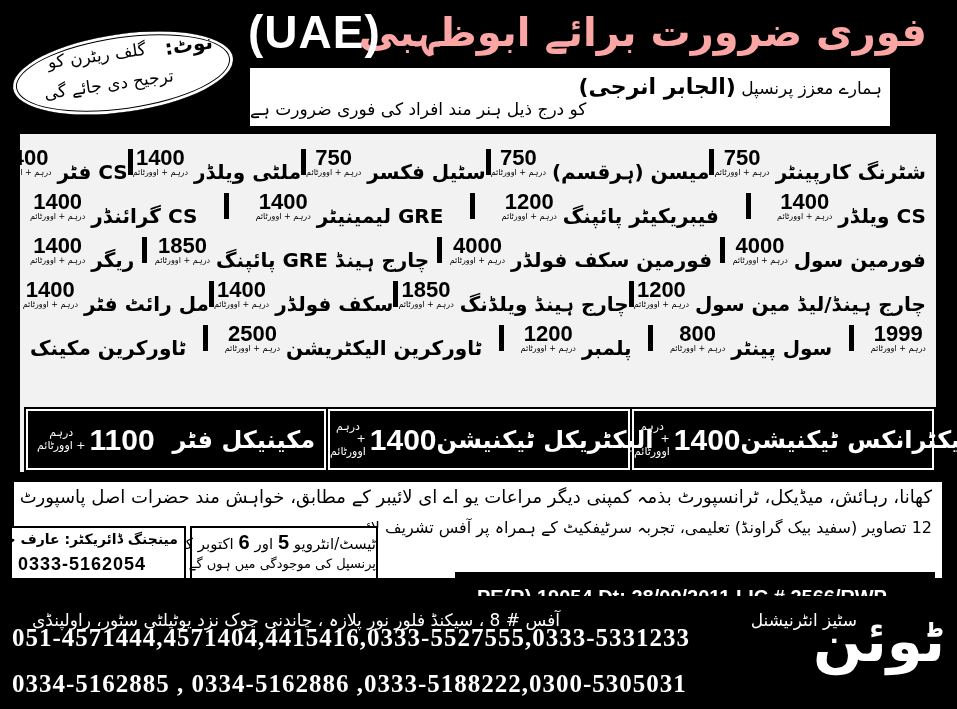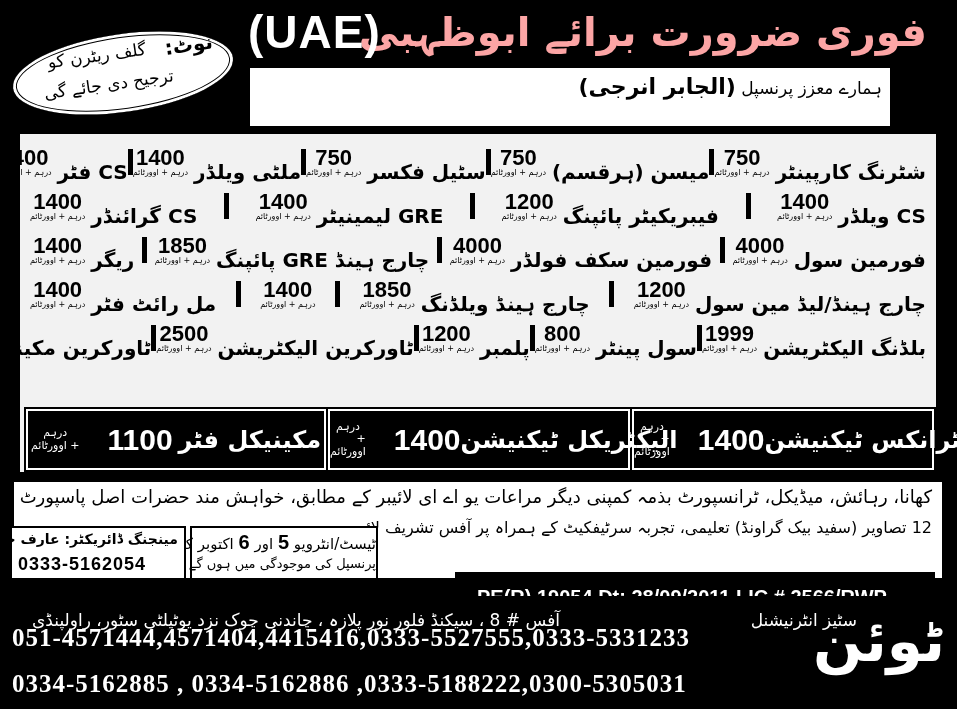--- a/index.html
+++ b/index.html
@@ -87,21 +87,21 @@
   .hl-box {
     position: absolute; top: 409px; height: 57px; background: #000; border: 2px solid #fff;
     box-shadow: 0 0 0 2px #000;
     display: flex; flex-direction: row-reverse; align-items: center; justify-content: space-around;
   }
   .hl-title {
     color: #fff; font-size: 24px; font-weight: bold; direction: rtl; white-space: nowrap;
   }
   .hl-salary { display: flex; flex-direction: row-reverse; align-items: center; gap: 4px; }
   .hl-num {
-    color: #fff; font-family: "Liberation Sans", sans-serif; font-weight: bold; font-size: 30px; margin-left: 24px;
+    color: #fff; font-family: "Liberation Sans", sans-serif; font-weight: bold; font-size: 30px;
   }
   .hl-sub {
     color: #fff; font-size: 11px; direction: rtl; display: flex; flex-direction: column; align-items: center; line-height: 1.1;
   }
 
   
   .benefits {
     left: 14px; top: 482px; width: 928px; height: 96px; background: #fff;
   }
   .benefits-line1 {
@@ -158,20 +158,21 @@
 
 <div class="abs title-bar"></div>
 <div class="abs title-urdu">فوری ضرورت برائے ابوظہبی</div>
 <div class="abs title-uae">(UAE)</div>
 
 <div class="abs principal-line">
   <div class="abs principal-text">
     <span>ہمارے معزز پرنسپل</span>
     <span class="principal-name">(الجابر انرجی)</span>
   </div>
+  <div class="abs principal-text2">کو درج ذیل ہنر مند افراد کی فوری ضرورت ہے</div>
 </div>
 
 <div class="abs note-oval">
   <div class="abs note-label">نوٹ:</div>
   <div class="abs note-line1">گلف ریٹرن کو</div>
   <div class="abs note-line2">ترجیح دی جائے گی</div>
 </div>
 
 <div class="abs jobs-outer"></div>
 <div class="abs jobs-inner">
@@ -294,37 +295,37 @@
         <span class="sep"></span>
         <div class="job">
           <span class="job-title">چارج ہینڈ ویلڈنگ</span>
           <span class="job-salary">
             <span class="salary-num">1850</span>
             <span class="salary-sub">درہم + اوورٹائم</span>
           </span>
         </div>
         <span class="sep"></span>
         <div class="job">
+          <span class="job-title">سکف فولڈر</span>
           <span class="job-salary">
             <span class="salary-num">1400</span>
             <span class="salary-sub">درہم + اوورٹائم</span>
           </span>
         </div>
         <span class="sep"></span>
         <div class="job">
           <span class="job-title">مل رائٹ فٹر</span>
           <span class="job-salary">
             <span class="salary-num">1400</span>
             <span class="salary-sub">درہم + اوورٹائم</span>
           </span>
         </div>
       </div>
       <div class="jobs-row" style="top: 184px;">
         <div class="job">
-          <span class="job-title">بلڈنگ الیکٹریشن</span>
           <span class="job-salary">
             <span class="salary-num">1999</span>
             <span class="salary-sub">درہم + اوورٹائم</span>
           </span>
         </div>
         <span class="sep"></span>
         <div class="job">
           <span class="job-title">سول پینٹر</span>
           <span class="job-salary">
             <span class="salary-num">800</span>

